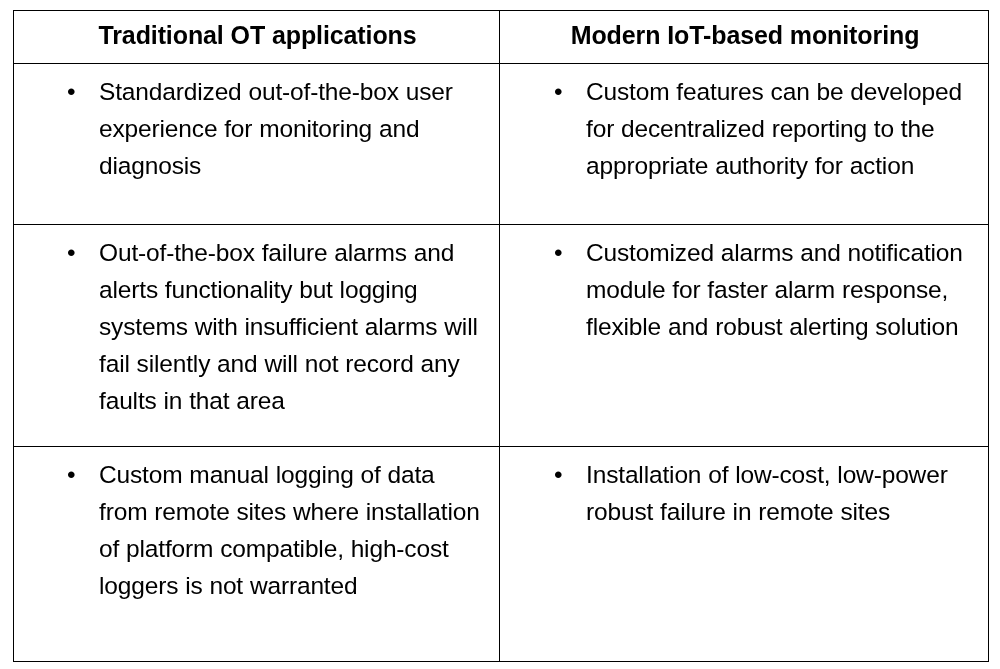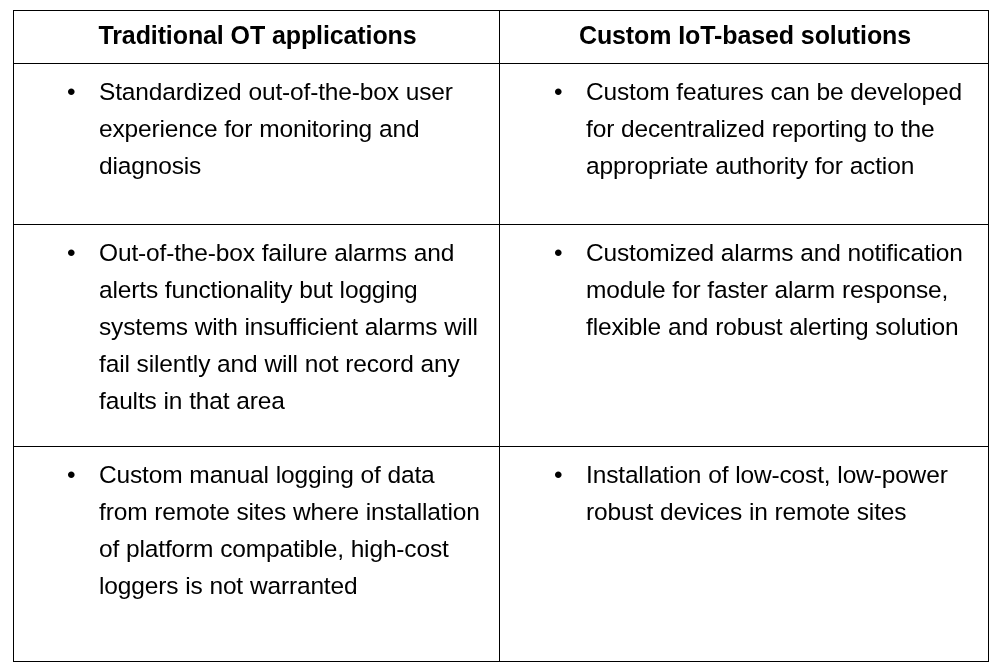--- a/index.html
+++ b/index.html
@@ -114,21 +114,21 @@
       <col class="col-left">
       <col class="col-right">
     </colgroup>
 
     <thead>
       <tr class="header-row">
         <th>
           <div class="header-cell-inner">Traditional OT applications</div>
         </th>
         <th>
-          <div class="header-cell-inner">Custom IoT-based solutions</div>
+          <div class="header-cell-inner">Modern IoT-based monitoring</div>
         </th>
       </tr>
     </thead>
 
     <tbody>
 
       <tr class="body-row row-1">
         <td class="left-cell">
           <div class="cell-inner">
             <ul class="bullet-list">
@@ -183,21 +183,21 @@
                 <span class="bullet-text">Custom manual logging of data from remote sites where installation of platform compatible, high-cost loggers is not warranted</span>
               </li>
             </ul>
           </div>
         </td>
         <td class="right-cell">
           <div class="cell-inner">
             <ul class="bullet-list">
               <li class="bullet-item">
                 <span class="bullet-marker">•</span>
-                <span class="bullet-text">Installation of low-cost, low-power robust devices in remote sites</span>
+                <span class="bullet-text">Installation of low-cost, low-power robust failure in remote sites</span>
               </li>
             </ul>
           </div>
         </td>
       </tr>
     </tbody>
   </table>
 
 </div>
 

